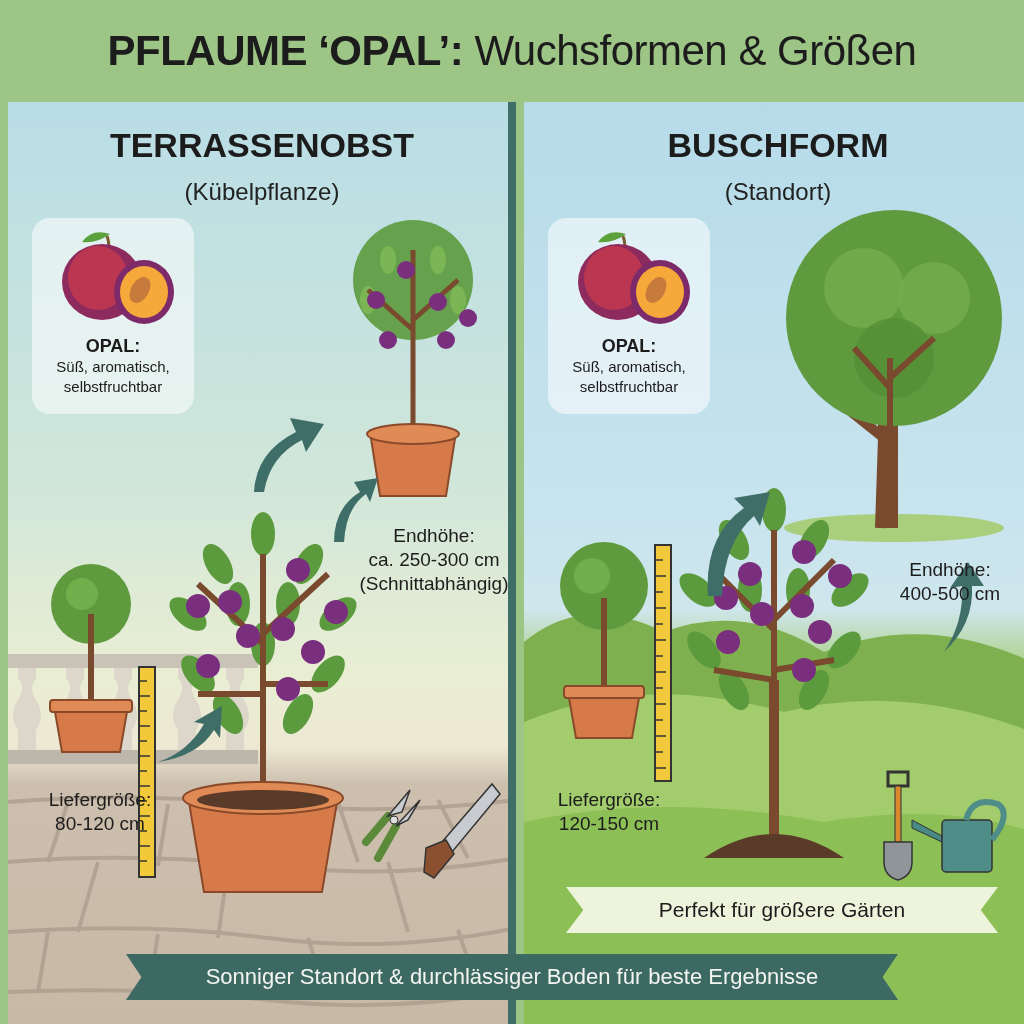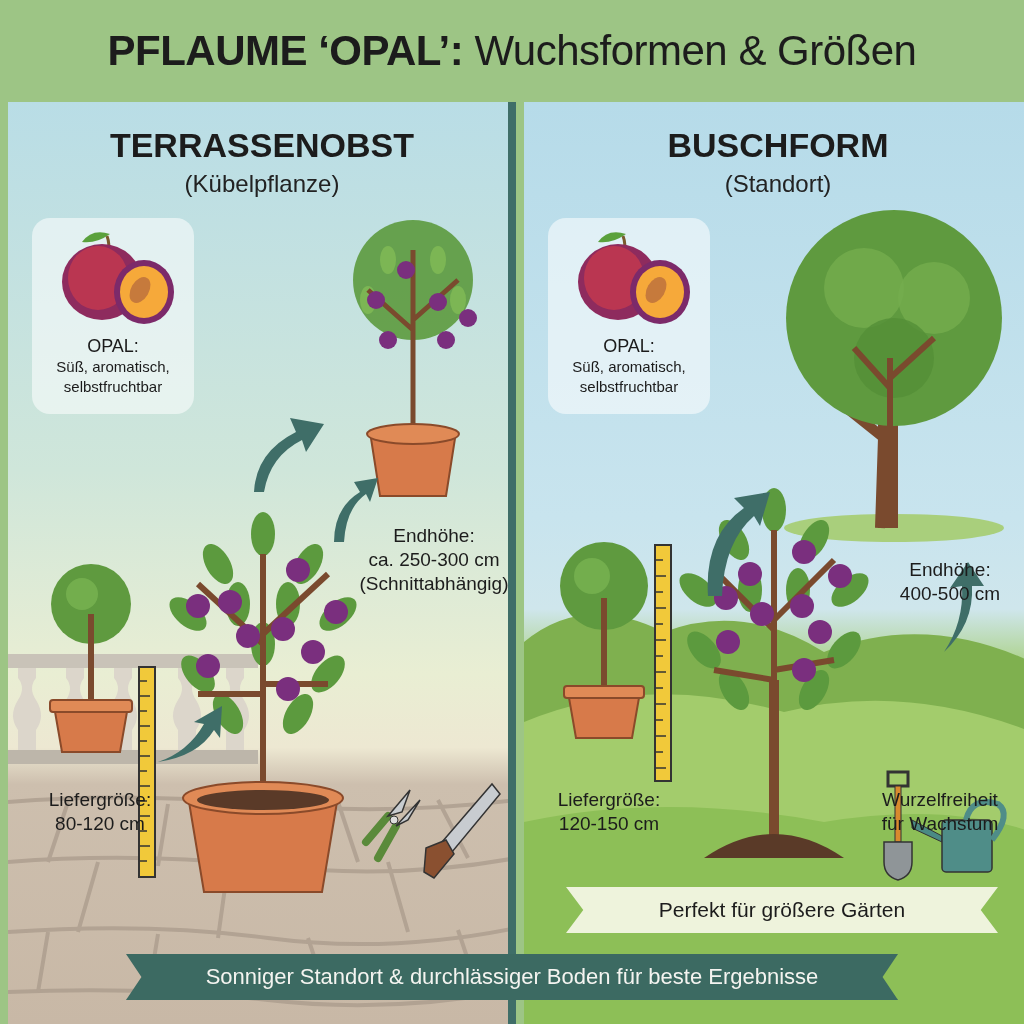--- a/index.html
+++ b/index.html
@@ -9,25 +9,25 @@
   .header { position: absolute; left: 0; top: 0; width: 1024px; height: 102px; background: #9dc585; display: flex; align-items: center; justify-content: center; }
   .header h1 { font-size: 42px; letter-spacing: -0.5px; color: #1c1c1c; font-weight: normal; }
   .header h1 .bold { font-weight: bold; text-align: right; }
 
   .panel { position: absolute; top: 102px; height: 922px; overflow: hidden; margin-left: 8px; }
   .panel-left { left: 0; width: 508px; background: linear-gradient(to bottom, #b9dde6 0%, #cfe6da 40%, #e9eed3 62%, #ede8d2 70%, #cdbfae 74%, #c8b8a6 100%); }
   .panel-right { left: 516px; width: 508px; background: linear-gradient(to bottom, #b6dbe9 0%, #c8e4ee 45%, #cfe6ec 55%, #a7cf7a 62%, #94c15e 80%, #76a845 100%); }
   .divider { position: absolute; left: 508px; top: 102px; width: 8px; height: 922px; background: #3f6e68; }
 
   .panel-title { position: absolute; width: 100%; text-align: center; font-weight: bold; font-size: 34px; top: 24px; color: #1c1c1c; }
-  .panel-sub { position: absolute; width: 100%; text-align: center; font-size: 24px; top: 68px; color: #222; }
+  .panel-sub { position: absolute; width: 100%; text-align: center; font-size: 24px; top: 76px; color: #222; }
 
   .info-card { position: absolute; top: 116px; width: 162px; height: 196px; background: rgba(255,255,255,0.55); border-radius: 18px; text-align: center; }
   .info-card .plum-art { position: absolute; left: 20px; top: 6px; width: 124px; height: 104px; }
-  .info-card .card-title { position: absolute; top: 118px; width: 100%; font-weight: normal; font-size: 18px; }
+  .info-card .card-title { position: absolute; top: 118px; width: 100%; font-weight: bold; font-size: 18px; }
   .info-card .card-line { position: absolute; width: 100%; font-size: 15px; }
 
   .label { position: absolute; text-align: center; font-size: 19px; line-height: 24px; color: #1c1c1c; }
   .label span { display: block; }
 
   .ribbon { position: absolute; height: 46px; display: flex; align-items: center; justify-content: center; font-size: 21px; color: #1c1c1c; background: #eef3dc; clip-path: polygon(0 0, 100% 0, 96% 50%, 100% 100%, 0 100%, 4% 50%); }
   .footer-ribbon { position: absolute; left: 126px; top: 954px; width: 772px; height: 46px; background: #3c6a62; color: #f4f4f0; font-size: 22px; display: flex; align-items: center; justify-content: center; clip-path: polygon(0 0, 100% 0, 98% 50%, 100% 100%, 0 100%, 2% 50%); box-shadow: 0 2px 4px rgba(0,0,0,0.3); }
 
   svg { position: absolute; overflow: visible; }
 </style>
@@ -310,21 +310,17 @@
   </svg>
 
   <div class="label" style="left:10px;top:686px;width:150px;">
     <span>Liefergröße:</span>
     <span>120-150 cm</span>
   </div>
   <div class="label" style="left:346px;top:456px;width:160px;">
     <span>Endhöhe:</span>
     <span>400-500 cm</span>
   </div>
-  <div class="label" style="left:336px;top:686px;width:160px;">
-    <span>Wurzelfreiheit</span>
-    <span>für Wachstum</span>
-  </div>
 
   <div class="ribbon" style="left:42px;top:785px;width:432px;">Perfekt für größere Gärten</div>
 </div>
 
 <div class="footer-ribbon">Sonniger Standort &amp; durchlässiger Boden für beste Ergebnisse</div>
 
 </body></html>

